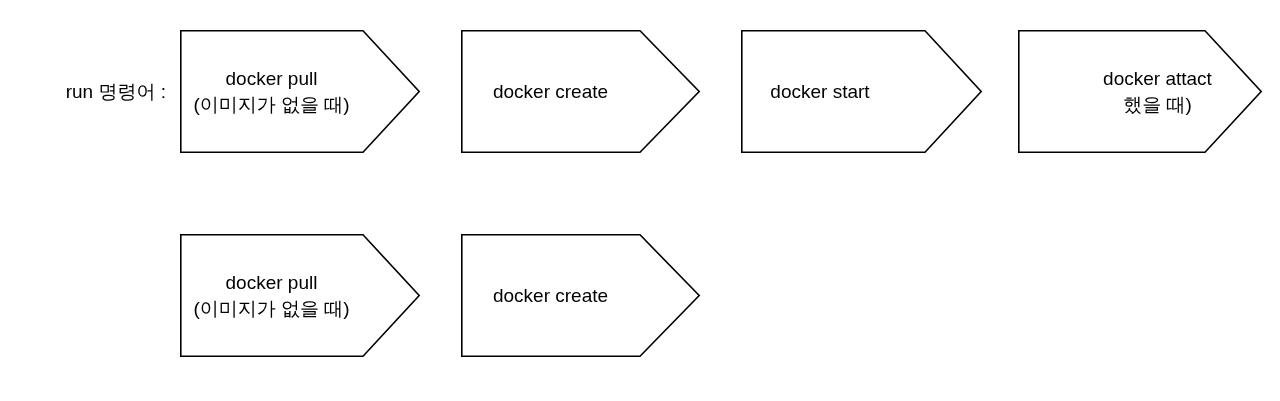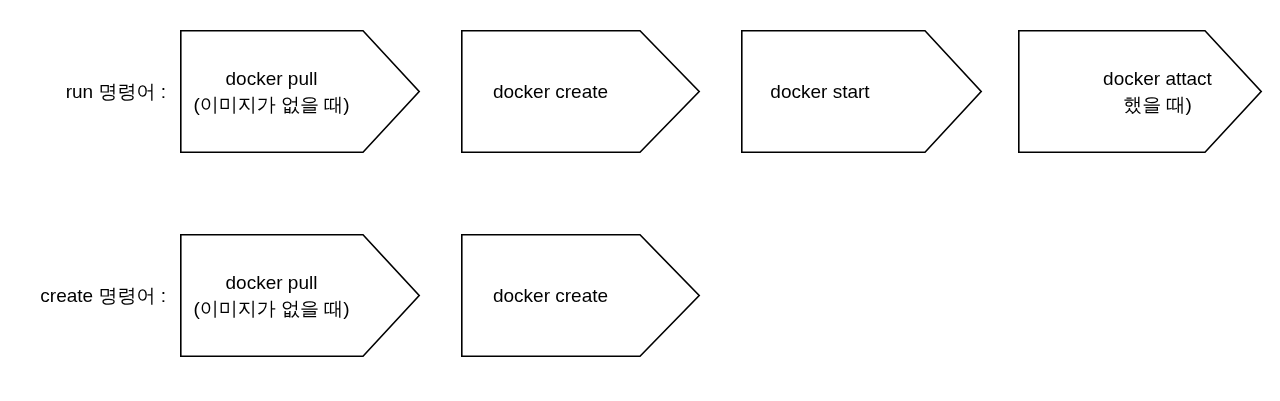--- a/index.html
+++ b/index.html
@@ -148,21 +148,20 @@
     </div>
     <div class="chevron-text" id="text-run-attach">
       <span class="line">docker attact</span>
       <span class="line">했을 때)</span>
     </div>
 
   </div>
 
   <div class="row" id="row-create">
 
-    <div class="row-label" id="label-create">create 명령어 :</div>
 
     <div class="chevron" id="chev-create-pull">
       <svg class="chevron-svg" viewBox="0 0 240 123" preserveAspectRatio="none">
         <polygon points="0.8,0.8 183,0.8 239.2,61.5 183,122.2 0.8,122.2" vector-effect="non-scaling-stroke"></polygon>
       </svg>
     </div>
     <div class="chevron-text" id="text-create-pull">
       <span class="line">docker pull</span>
       <span class="line">(이미지가 없을 때)</span>
     </div>

